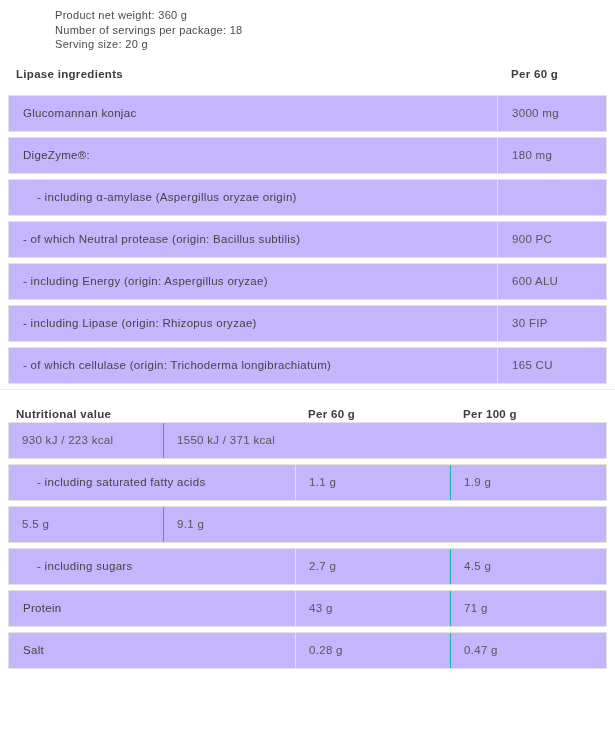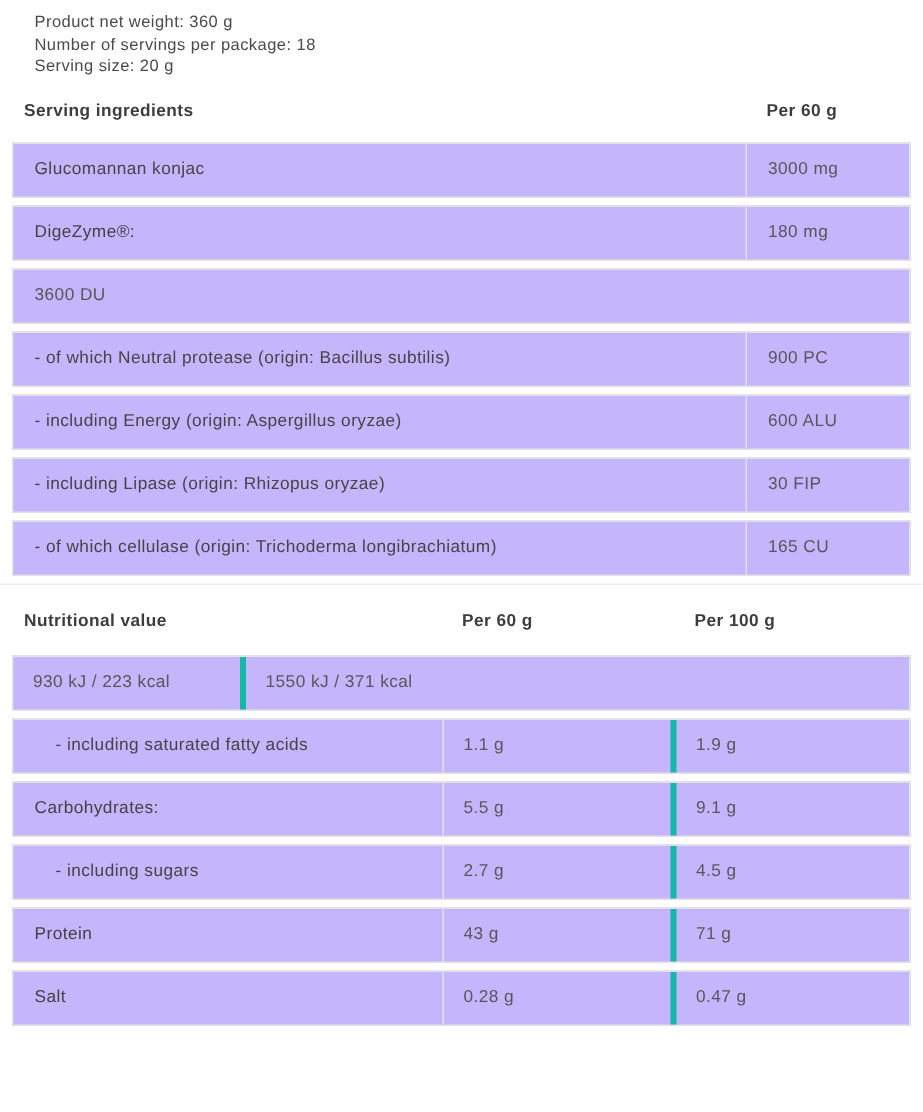--- a/index.html
+++ b/index.html
@@ -4,53 +4,53 @@
 <style>
   html, body { margin: 0; padding: 0; }
   body {
     width: 615px; height: 741px;
     background: #ffffff;
     font-family: "Liberation Sans", "DejaVu Sans", sans-serif;
     color: #454545;
     letter-spacing: 0.3px;
     overflow: hidden;
   }
-  .meta { padding: 8px 0 0 23px; }
+  .meta { padding: 8px 0 0 23px; margin-left: 32px; }
   .meta-line { font-size: 11px; line-height: 14.5px; color: #4a4a4a; }
 
   .tbl { margin-left: 8px; width: 599px; }
 
   .thead {
     display: flex; align-items: center;
     font-weight: 700; font-size: 11.5px; color: #3d3d3d;
     height: 15px;
   }
   .t1-head { margin-top: 15px; margin-bottom: 13px; }
-  .t2-head { margin-top: 17px; margin-bottom: 15px; }
+  .t2-head { margin-top: 17px; }
   .thead .h-label { padding-left: 8px; box-sizing: border-box; }
   .thead .h-val  { padding-left: 14px; box-sizing: border-box; }
 
   .row {
     display: flex; align-items: stretch;
     height: 37px; margin-bottom: 5px;
     border: 1px solid #e2e2e2; background: #c4b5fd;
     box-sizing: border-box;
     font-size: 11.5px;
   }
   .cell { display: flex; align-items: center; box-sizing: border-box; }
   .c-label { padding-left: 14px; border-right: 1px solid #e2e2e2; color: #454545; }
   .c-val   { padding-left: 14px; color: #575757; }
 
   
   .t1 .c-label, .t1-head .h-label { width: 489px; }
   .t1 .c-val,   .t1-head .h-val   { flex: 1; }
 
   
   .t2 .c-label, .t2-head .h-label { width: 287px; }
-  .t2 .c-val1,  .t2-head .h-val1  { width: 155px; border-right: 4px solid #14b8a6; }
+  .t2 .c-val1,  .t2-head .h-val1  { width: 155px; border-right: 1px solid #14b8a6; }
   .t2 .c-val2,  .t2-head .h-val2  { flex: 1; }
   .t2 .c-val1 { padding-left: 13px; }
   .t2 .c-val2 { padding-left: 13px; }
   .t2-head .h-val { padding-left: 13px; }
 
   .indent { padding-left: 28px; }
   .med { font-weight: 400; color: #424242; }
 
   .section-divider {
     width: 615px; height: 1px; background: #ededed;
@@ -61,34 +61,34 @@
 <body>
 
 <div class="meta">
   <div class="meta-line">Product net weight: 360 g</div>
   <div class="meta-line">Number of servings per package: 18</div>
   <div class="meta-line">Serving size: 20 g</div>
 </div>
 
 <section class="tbl t1">
   <div class="thead t1-head">
-    <div class="h-label">Serving ingredients</div>
+    <div class="h-label">Lipase ingredients</div>
     <div class="h-val">Per 60 g</div>
   </div>
 
   <div class="row">
     <div class="cell c-label">Glucomannan konjac</div>
     <div class="cell c-val">3000 mg</div>
   </div>
   <div class="row">
     <div class="cell c-label med">DigeZyme®:</div>
     <div class="cell c-val">180 mg</div>
   </div>
   <div class="row">
-    <div class="cell c-val">3600 DU</div>
+    <div class="cell c-label indent">- including α-amylase (Aspergillus oryzae origin)</div>
   </div>
   <div class="row">
     <div class="cell c-label">- of which Neutral protease (origin: Bacillus subtilis)</div>
     <div class="cell c-val">900 PC</div>
   </div>
   <div class="row">
     <div class="cell c-label">- including Energy (origin: Aspergillus oryzae)</div>
     <div class="cell c-val">600 ALU</div>
   </div>
   <div class="row">
@@ -113,21 +113,20 @@
   <div class="row">
     <div class="cell c-val c-val1">930 kJ / 223 kcal</div>
     <div class="cell c-val c-val2">1550 kJ / 371 kcal</div>
   </div>
   <div class="row">
     <div class="cell c-label indent">- including saturated fatty acids</div>
     <div class="cell c-val c-val1">1.1 g</div>
     <div class="cell c-val c-val2">1.9 g</div>
   </div>
   <div class="row">
-    <div class="cell c-label med">Carbohydrates:</div>
     <div class="cell c-val c-val1">5.5 g</div>
     <div class="cell c-val c-val2">9.1 g</div>
   </div>
   <div class="row">
     <div class="cell c-label indent">- including sugars</div>
     <div class="cell c-val c-val1">2.7 g</div>
     <div class="cell c-val c-val2">4.5 g</div>
   </div>
   <div class="row">
     <div class="cell c-label med">Protein</div>

